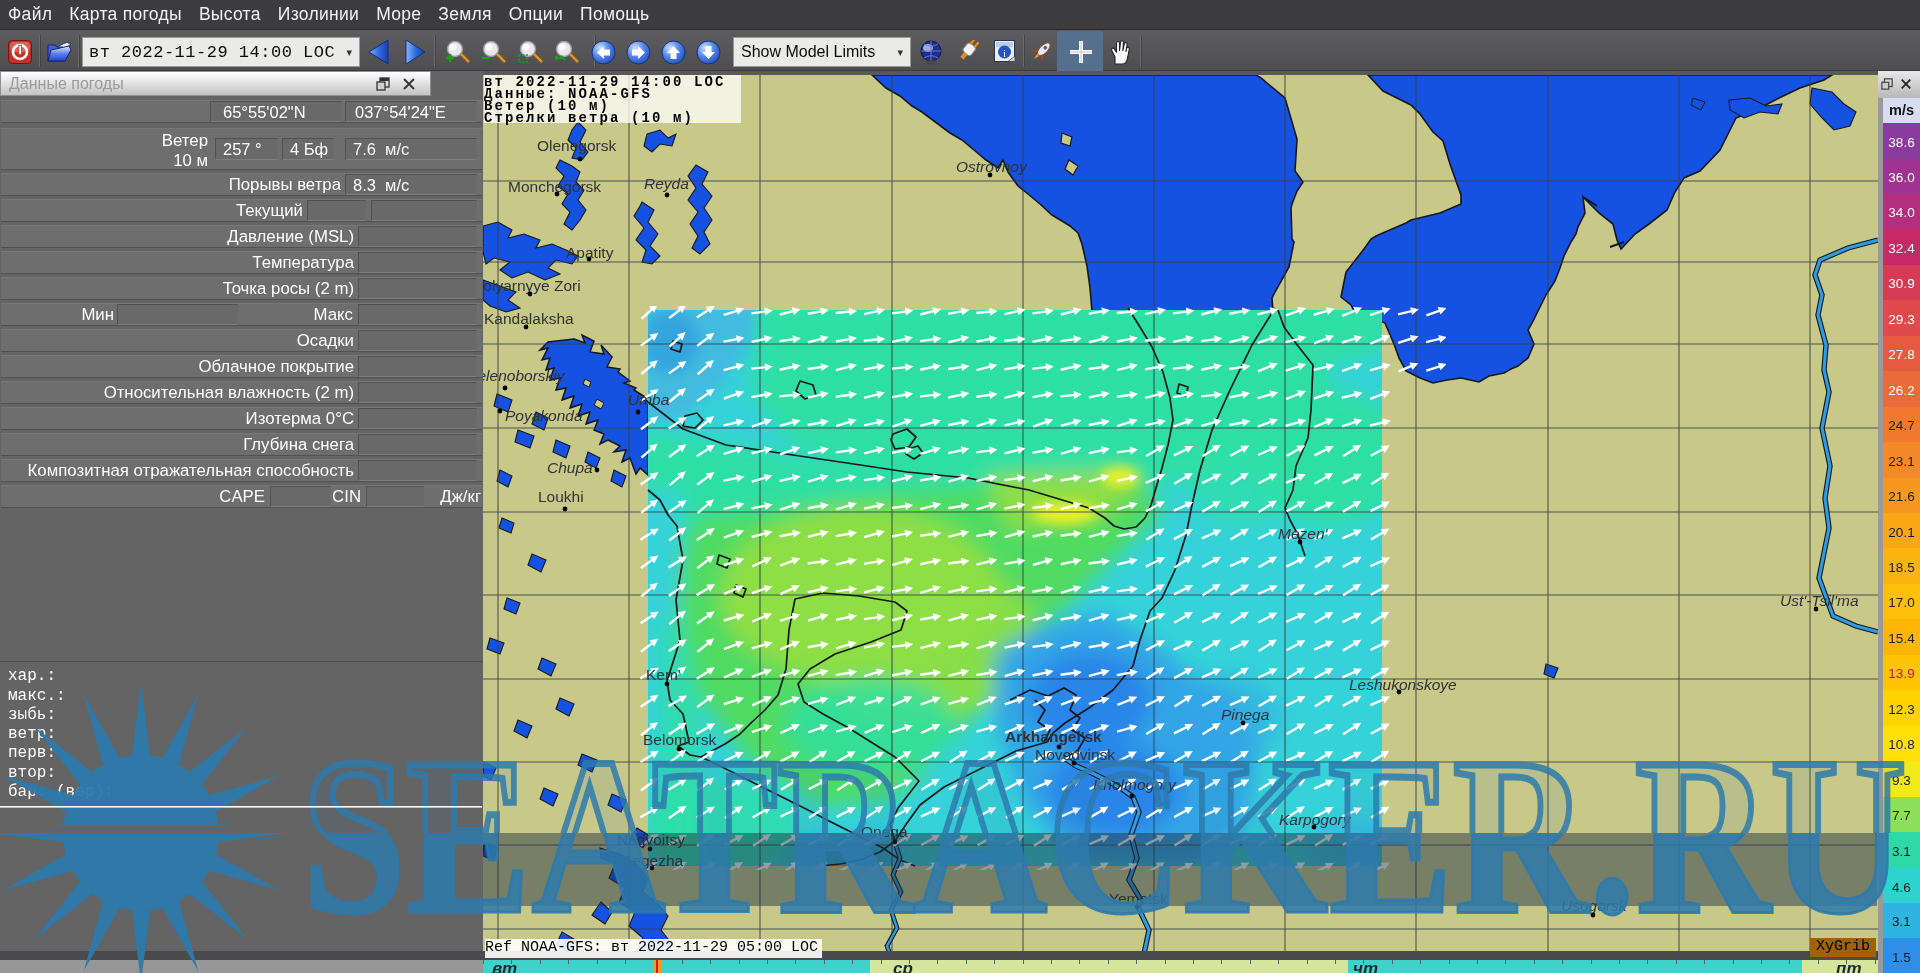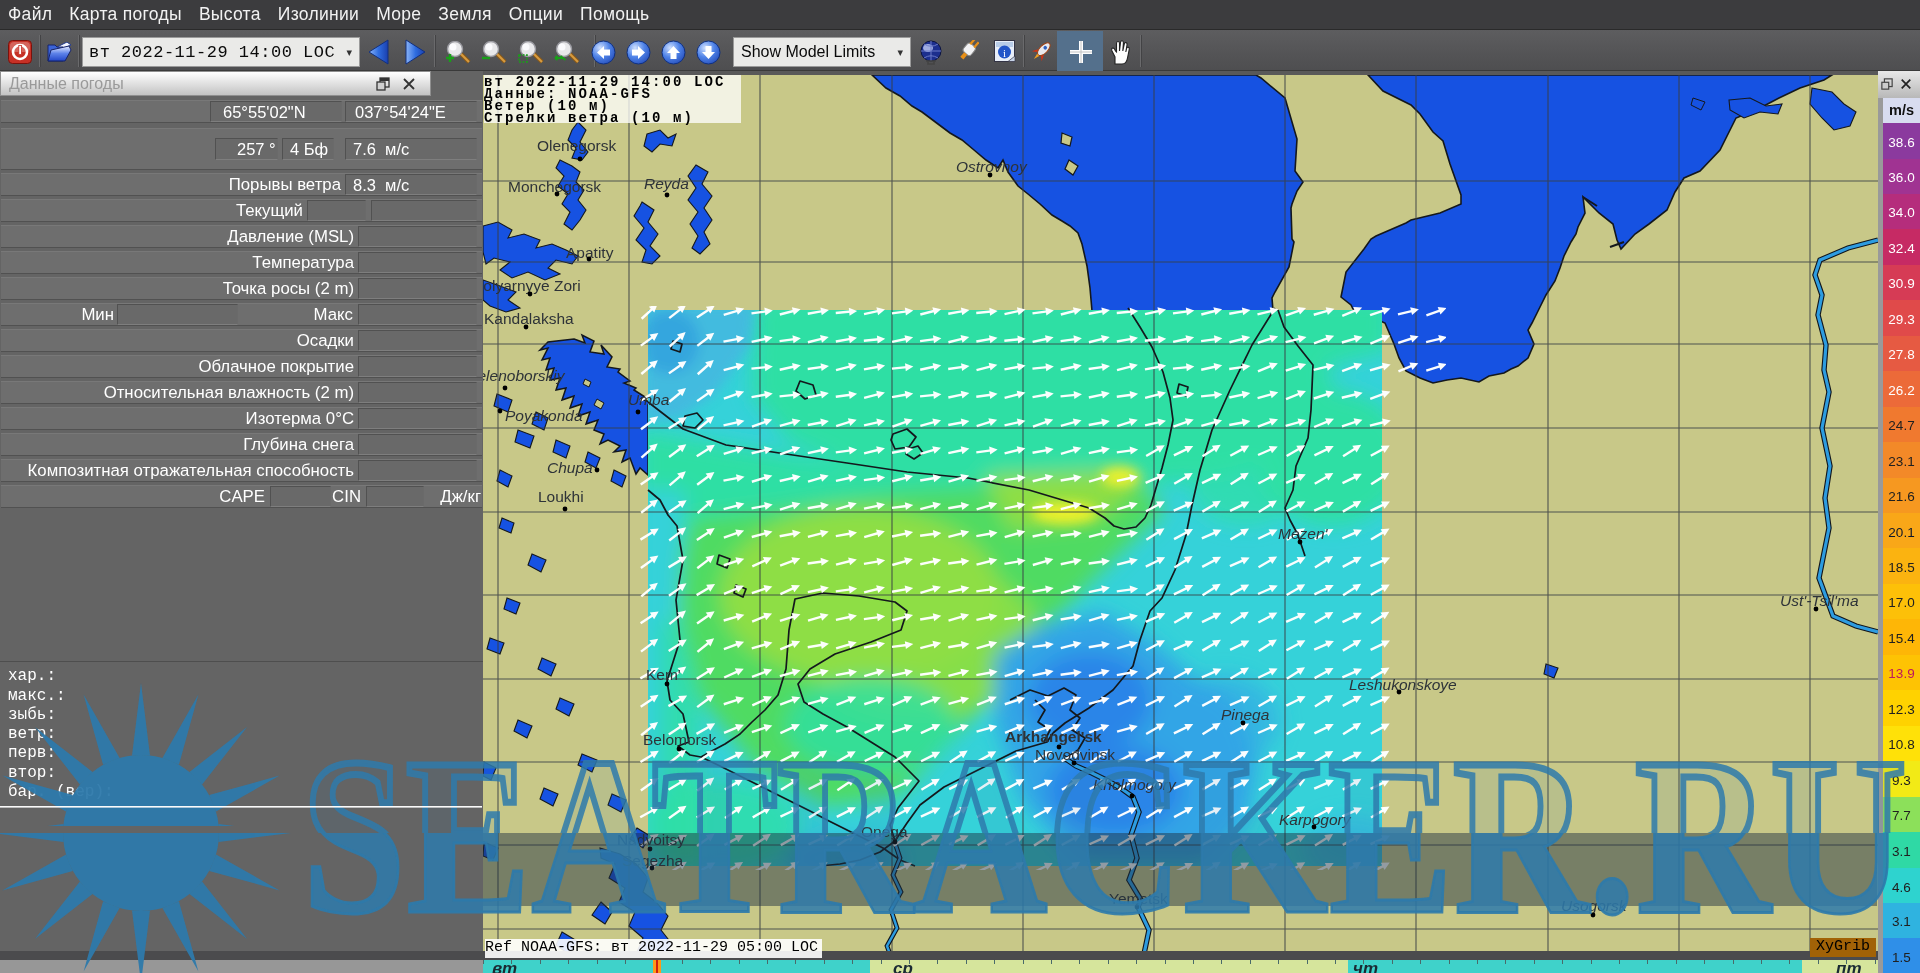--- a/index.html
+++ b/index.html
@@ -220,21 +220,22 @@
         <rect x="4" y="1" width="9" height="9" fill="none" stroke="#333" stroke-width="1.3"></rect>
         <rect x="4" y="1" width="9" height="3" fill="#333"></rect>
         <rect x="1" y="5" width="8" height="8" fill="#d0d0d0" stroke="#333" stroke-width="1.3"></rect>
       </svg><svg class="abs" style="right:14px;top:5px" width="14" height="14" viewBox="0 0 14 14">
         <path d="M2 2 L12 12 M12 2 L2 12" stroke="#333" stroke-width="1.8"></path>
       </svg></div>
 <div class="prow" style="top:29px;height:23px"></div>
 <div class="pcell" style="left:210px;top:30px;width:132px;height:21px;padding-left:12px;line-height:20px">65°55'02"N</div>
 <div class="pcell" style="left:345px;top:30px;width:132px;height:21px;padding-left:9px;line-height:20px">037°54'24"E</div>
 <div class="prow" style="top:57px;height:42px"></div>
-<div class="pcell" style="left:215px;top:67px;width:63px;height:22px;padding-left:21px;line-height:21px">257 °</div>
+<div class="plab" style="right:275px;top:60px;width:200px;line-height:20px">Ветер<br>10 м</div>
+<div class="pcell" style="left:215px;top:67px;width:63px;height:22px;padding-left:7px;line-height:21px">257 °</div>
 <div class="pcell" style="left:282px;top:67px;width:52px;height:22px;padding-left:7px;line-height:21px">4 Бф</div>
 <div class="pcell" style="left:345px;top:67px;width:132px;height:22px;padding-left:7px;line-height:21px">7.6&nbsp; м/с</div>
 <div class="prow" style="top:102px;height:23px"></div>
 <div class="plab" style="right:142px;top:104px;width:340px">Порывы ветра</div>
 <div class="pcell" style="left:345px;top:103px;width:132px;height:21px;padding-left:7px;line-height:20px">8.3&nbsp; м/с</div>
 <div class="prow" style="top:128px;height:23px"></div>
 <div class="plab" style="right:180px;top:130px;width:340px">Текущий</div>
 <div class="pcell" style="left:307px;top:129px;width:59px;height:21px;padding-left:7px;line-height:20px"></div>
 <div class="pcell" style="left:371px;top:129px;width:106px;height:21px;padding-left:7px;line-height:20px"></div>
 <div class="prow" style="top:154px;height:23px"></div>

